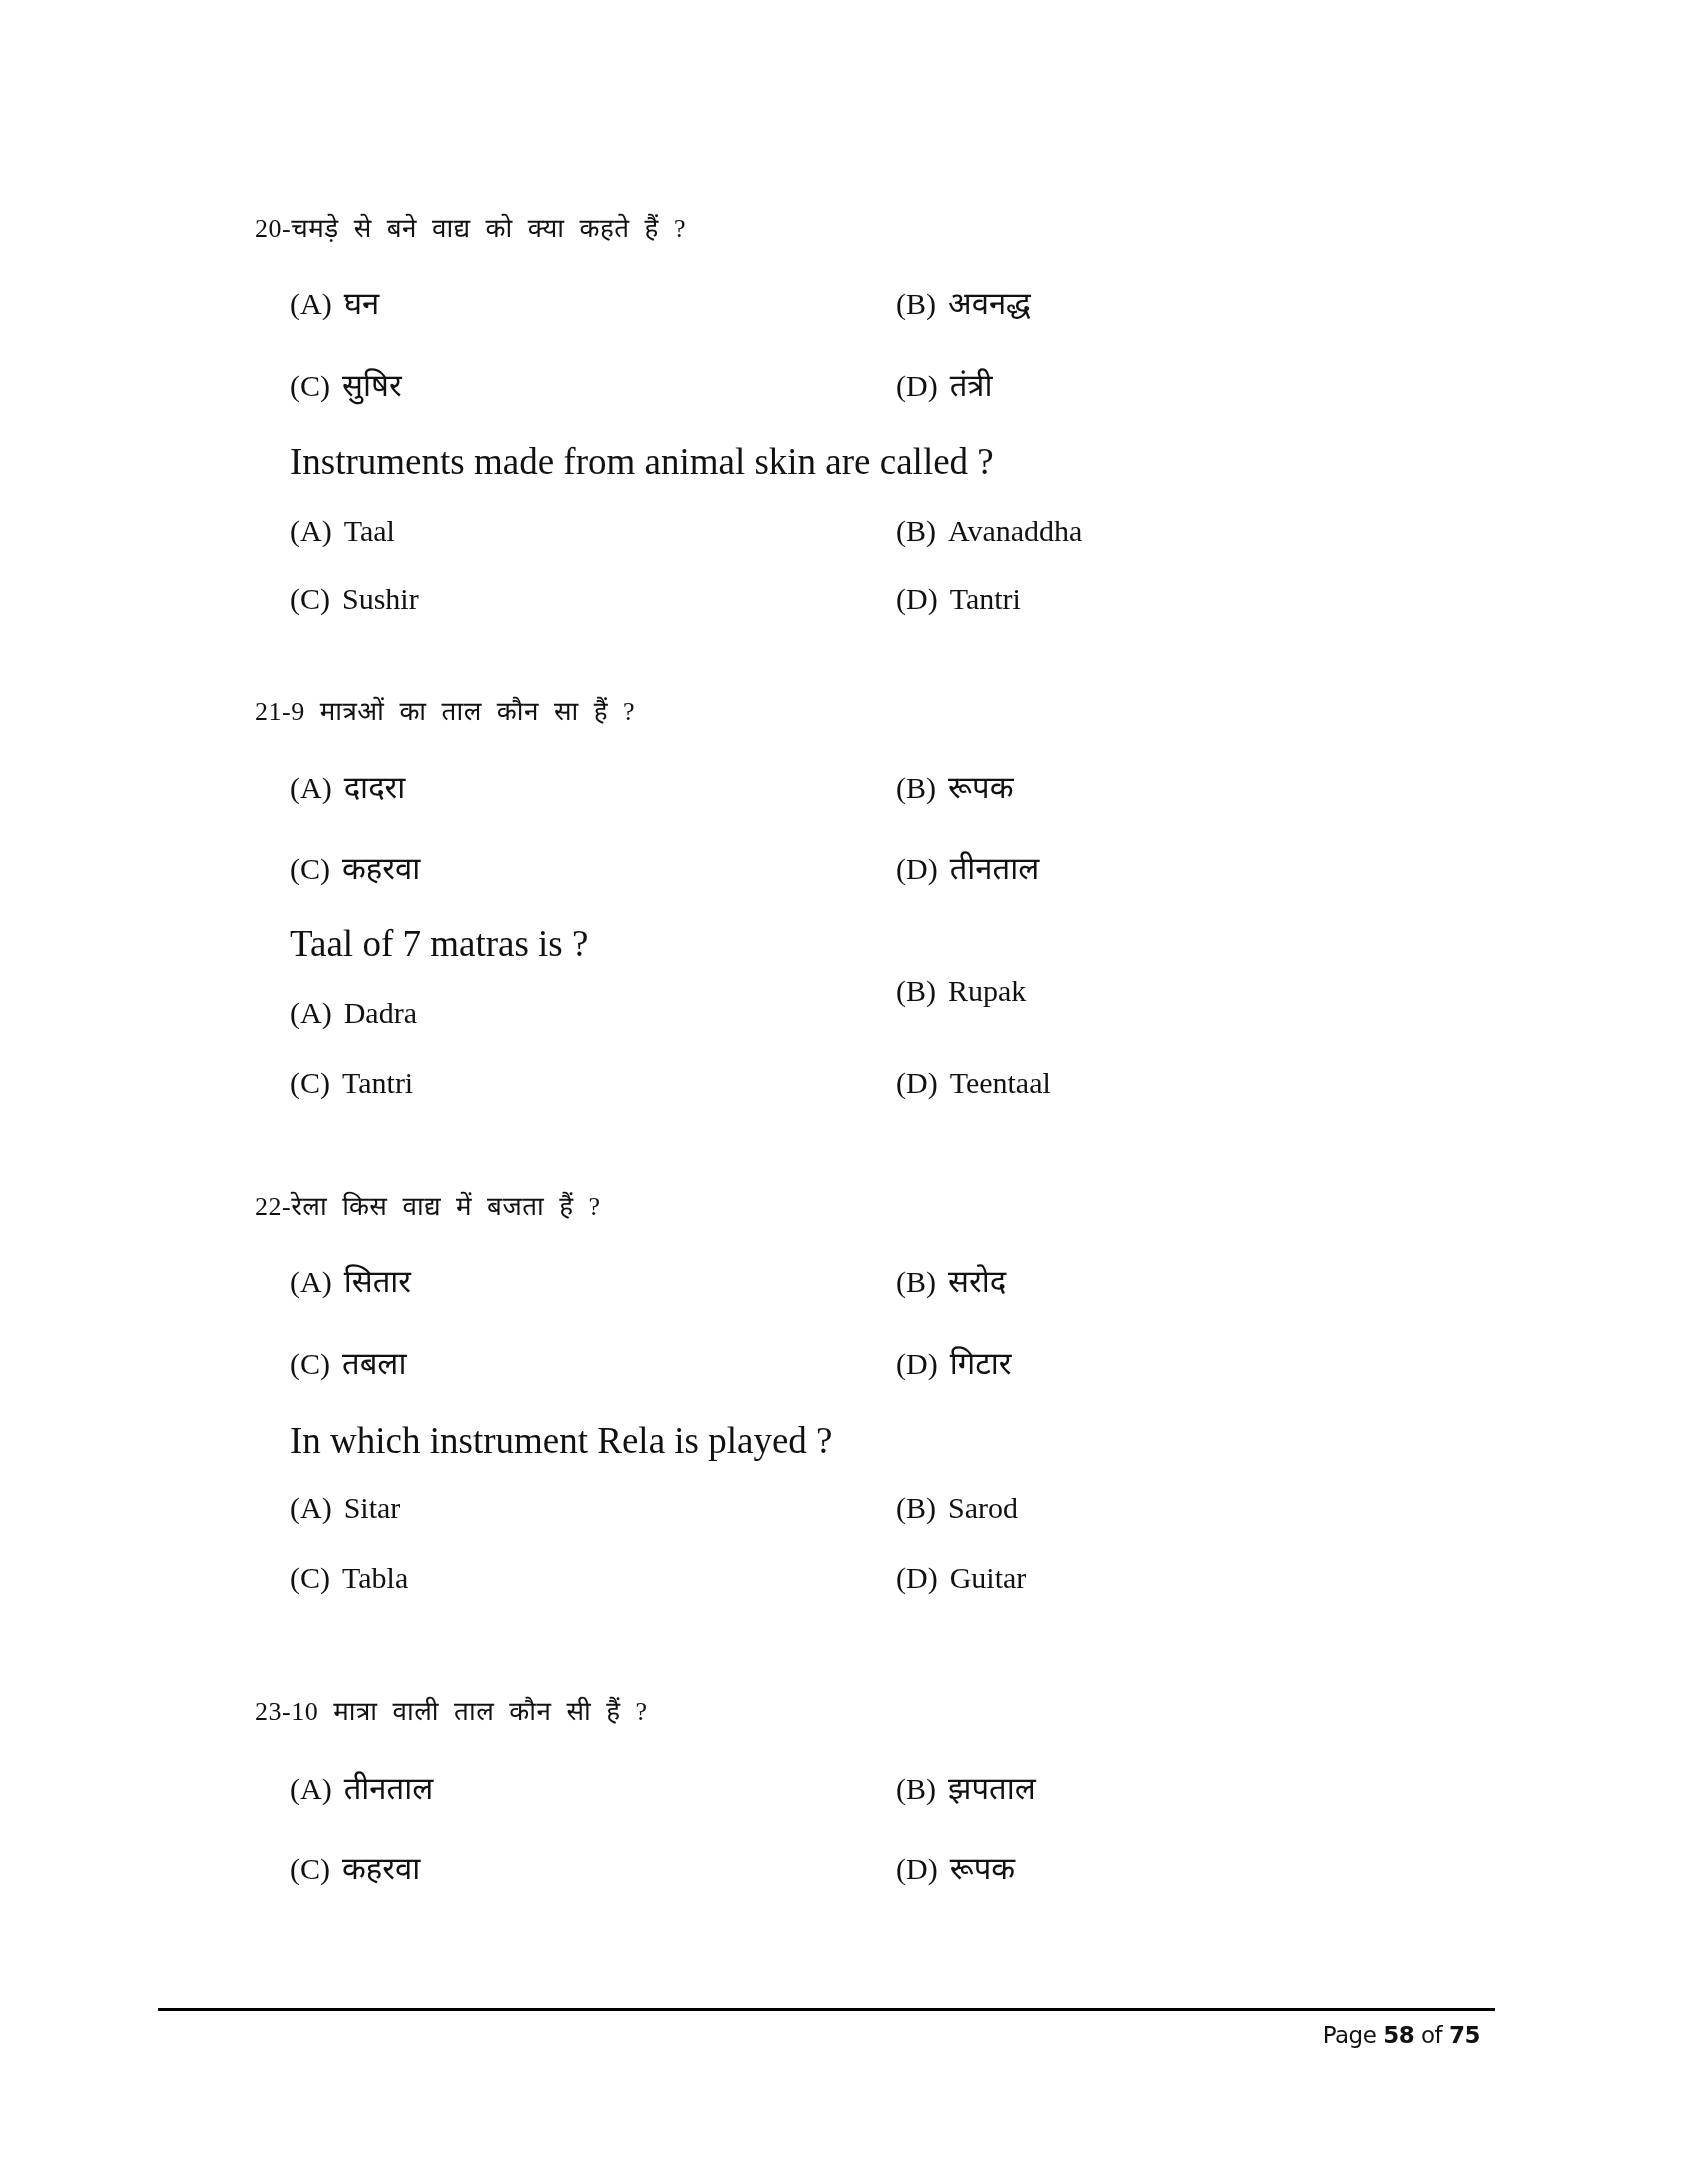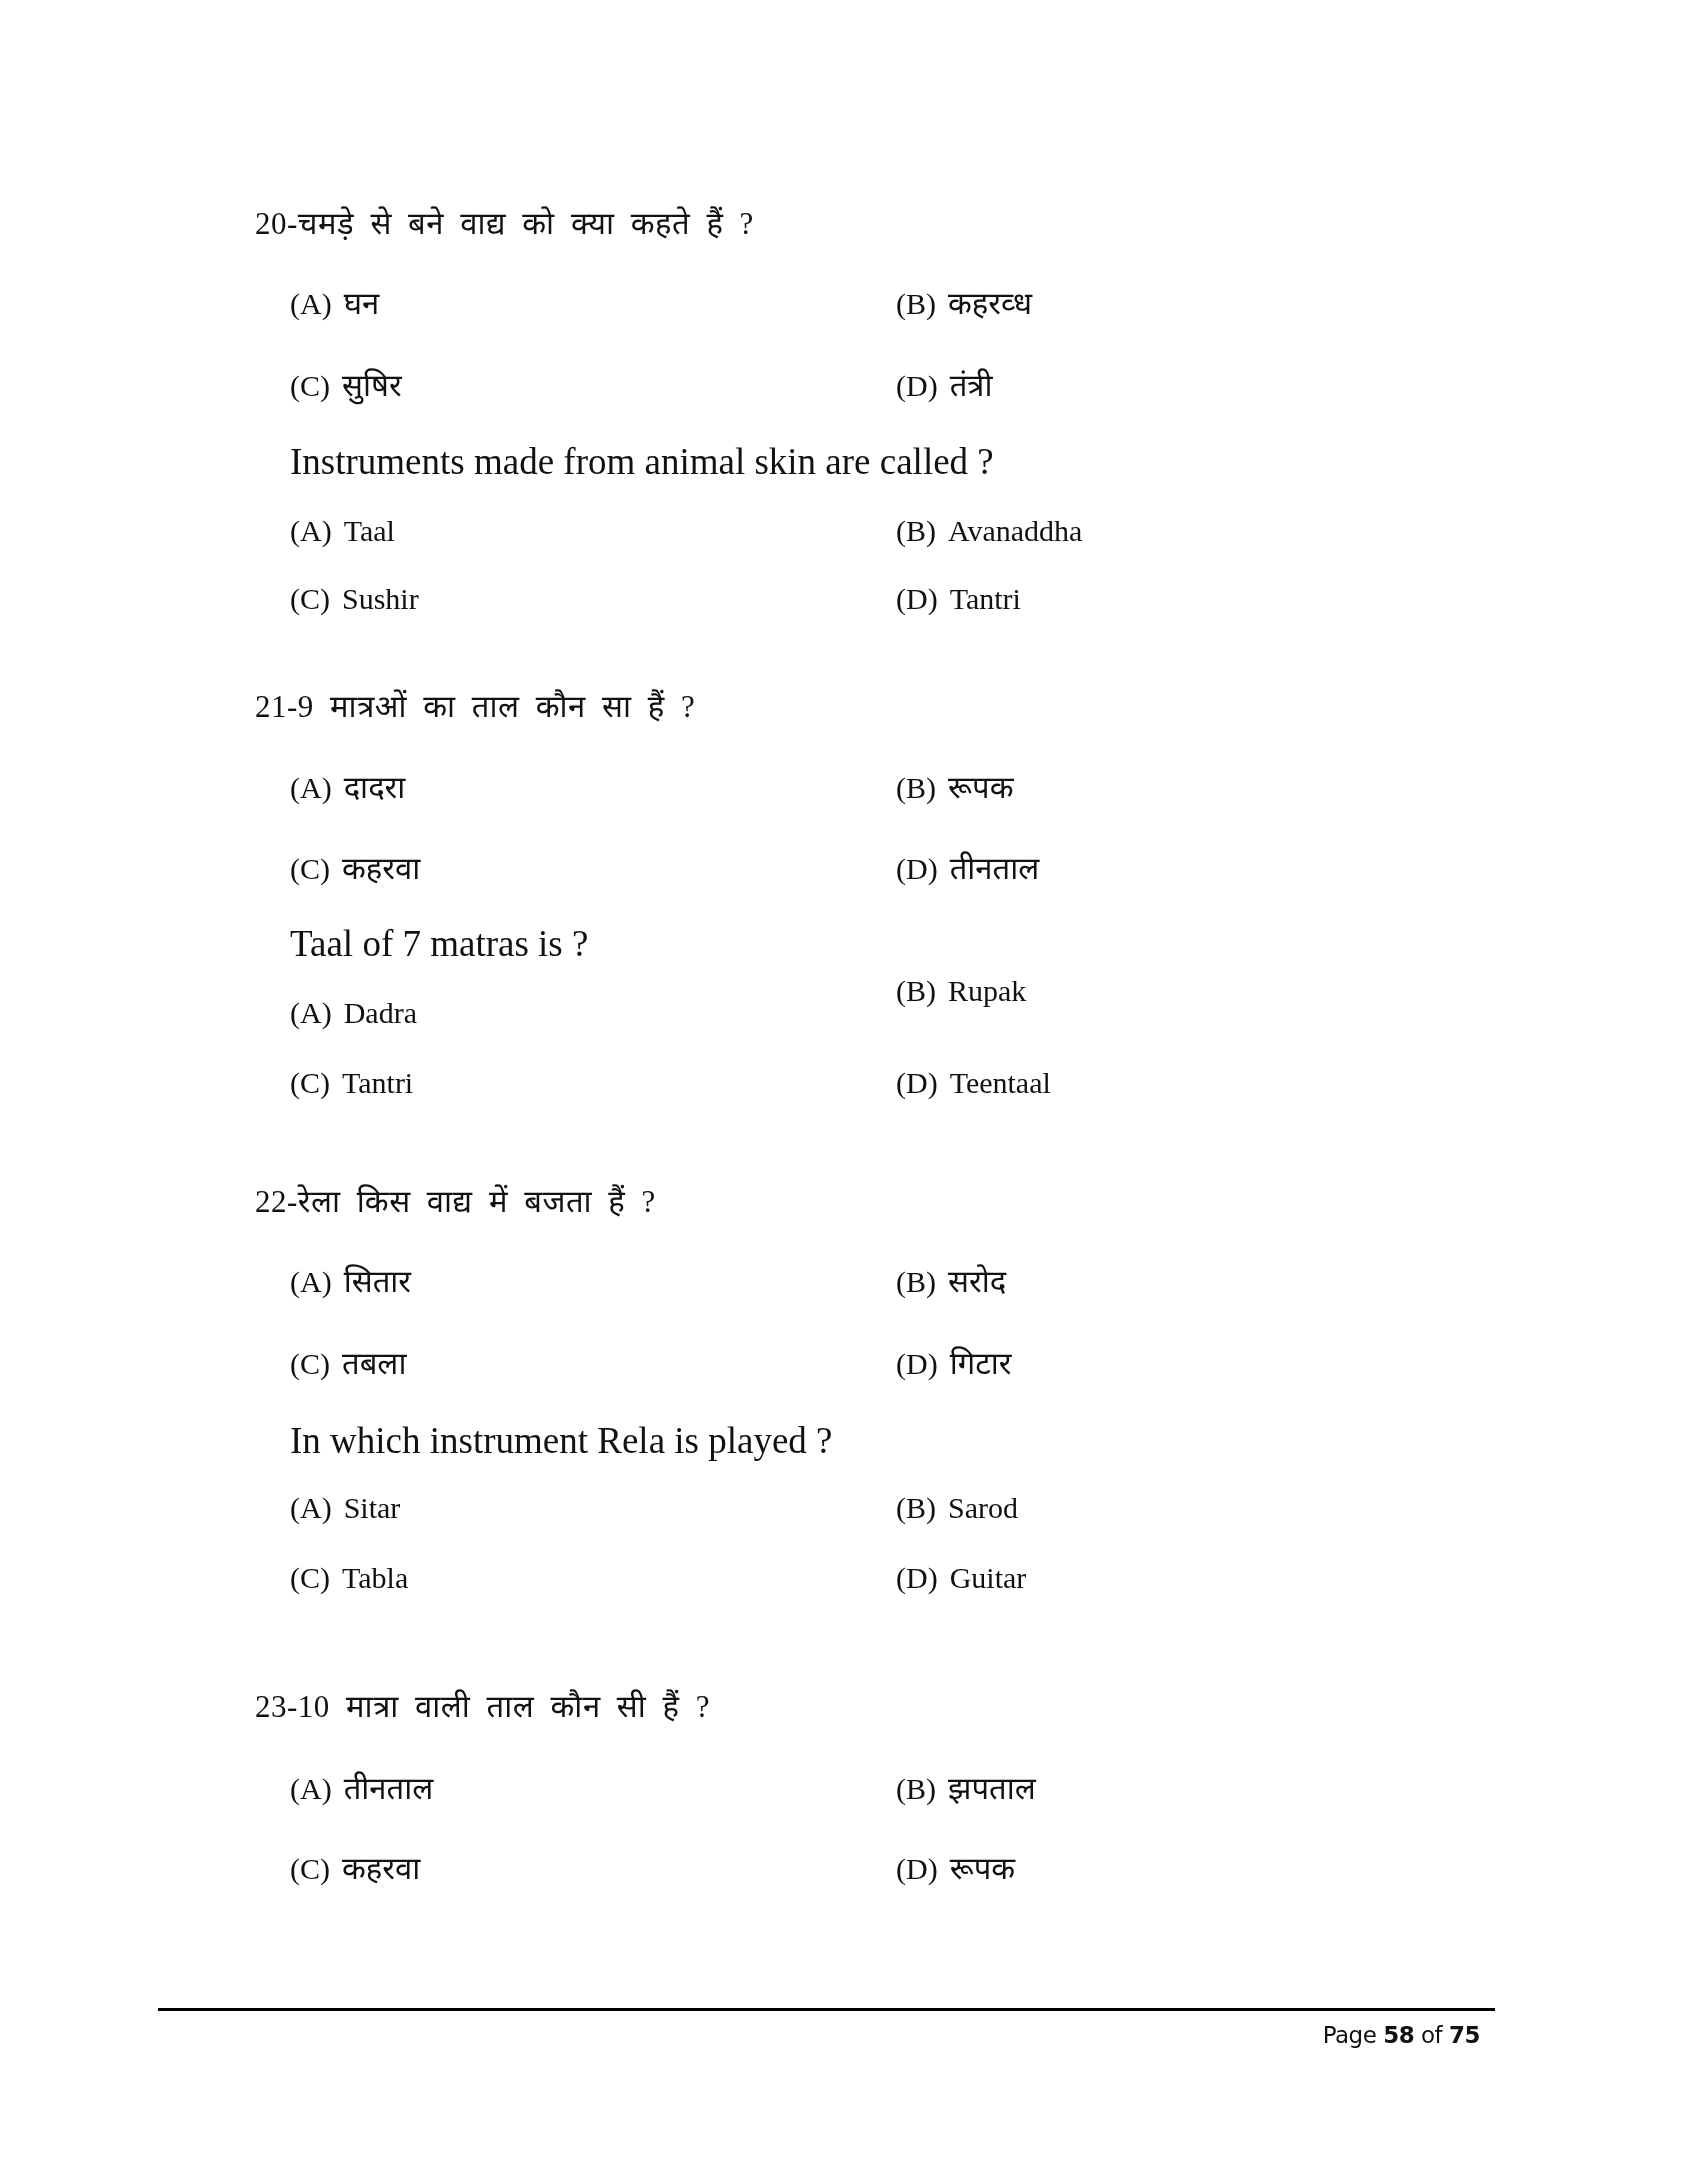--- a/index.html
+++ b/index.html
@@ -22,23 +22,24 @@
       background: #ffffff;
     }
     .line-text {
       position: absolute;
       white-space: nowrap;
       line-height: 1;
       transform: translateY(-50%);
     }
     .q-hindi {
       left: 255px;
-      font-size: 31px;
+      font-size: 26px;
       letter-spacing: 0.5px;
       word-spacing: 8px;
+      margin-top: 6px;
     }
     .q-eng {
       left: 290px;
       font-size: 37px;
     }
     .opt {
       font-size: 30px;
     }
     .opt.left { left: 290px; }
     .opt.right { left: 896px; }
@@ -77,21 +78,21 @@
 
 <div class="page">
 
   <div class="line-text q-hindi" style="top:223px">
     <span>20-</span><span>चमड़े से बने वाद्य को क्या कहते हैं ?</span>
   </div>
   <div class="line-text opt hi left" style="top:303px">
     <span class="letter">(A)</span><span class="text">घन</span>
   </div>
   <div class="line-text opt hi right" style="top:303px">
-    <span class="letter">(B)</span><span class="text">कहरव्ध</span>
+    <span class="letter">(B)</span><span class="text">अवनद्ध</span>
   </div>
   <div class="line-text opt hi left" style="top:385px">
     <span class="letter">(C)</span><span class="text">सुषिर</span>
   </div>
   <div class="line-text opt hi right" style="top:385px">
     <span class="letter">(D)</span><span class="text">तंत्री</span>
   </div>
 
   <div class="line-text q-eng" style="top:461px">Instruments made from animal skin are called ?</div>
   <div class="line-text opt left" style="top:531px">

